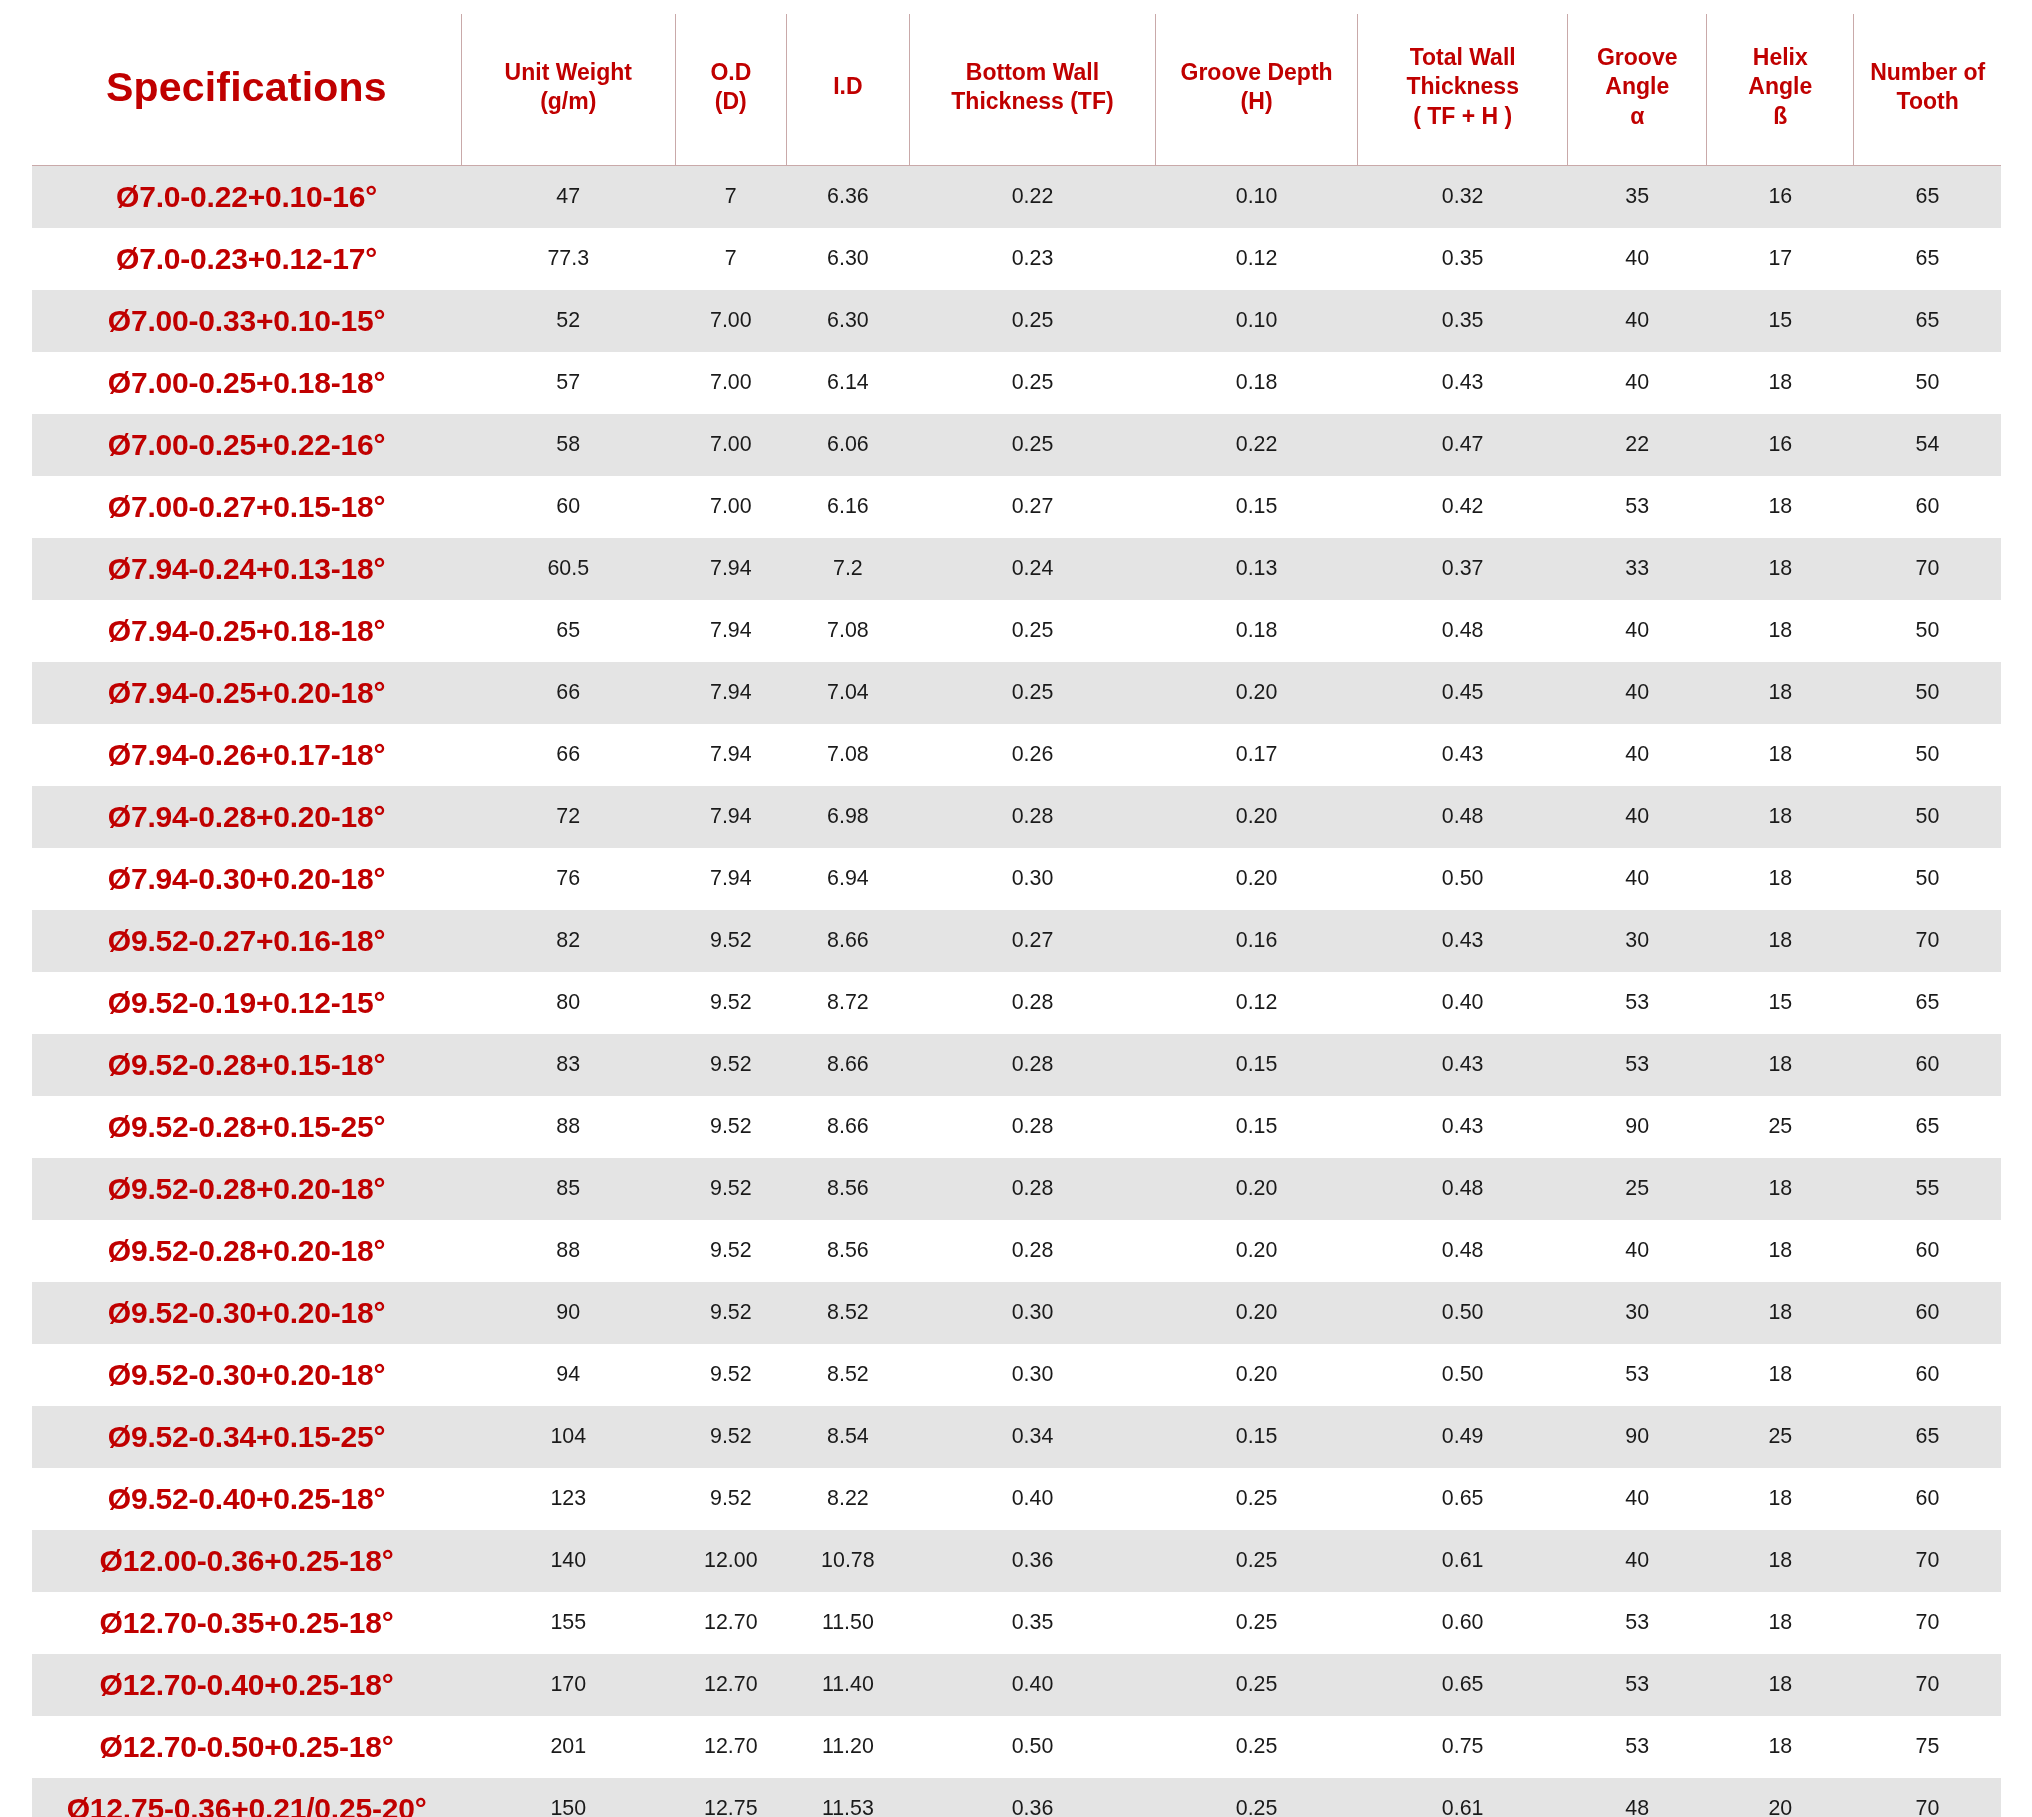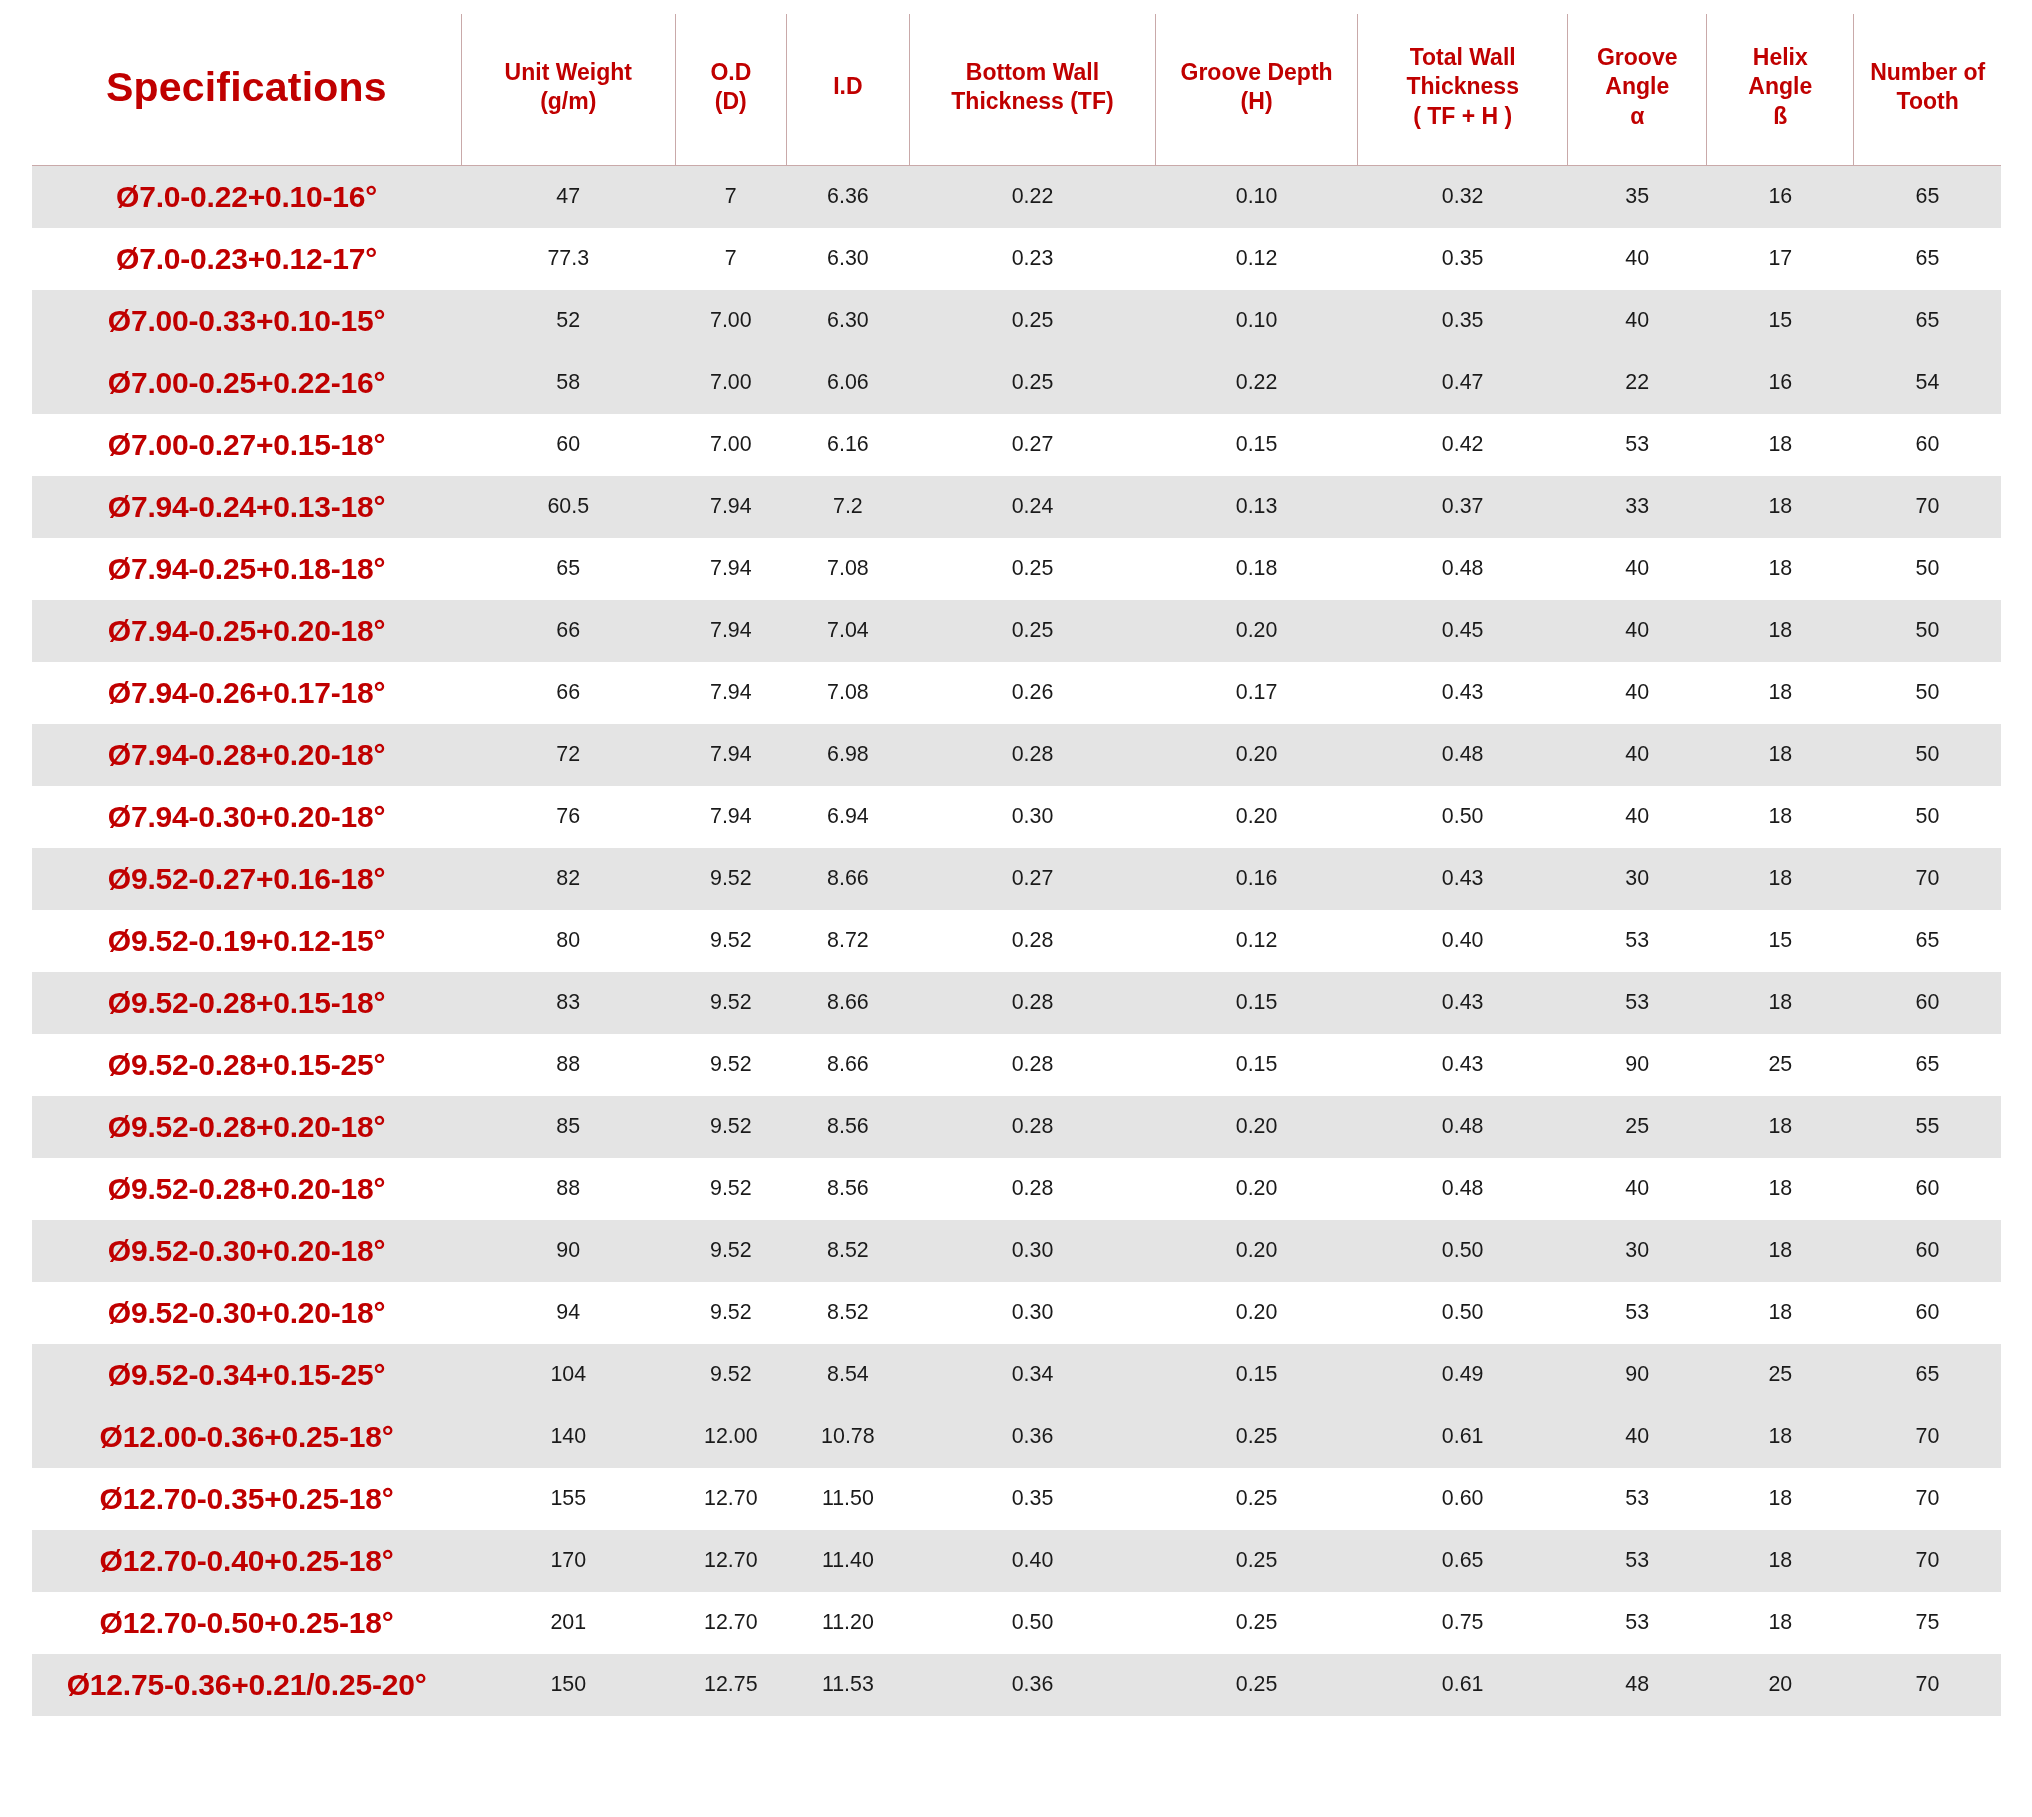--- a/index.html
+++ b/index.html
@@ -133,20 +133,32 @@
           <td>52</td>
           <td>7.00</td>
           <td>6.30</td>
           <td>0.25</td>
           <td>0.10</td>
           <td>0.35</td>
           <td>40</td>
           <td>15</td>
           <td>65</td>
         </tr>
+        <tr class="even">
+          <td class="spec-cell">Ø7.00-0.25+0.18-18°</td>
+          <td>57</td>
+          <td>7.00</td>
+          <td>6.14</td>
+          <td>0.25</td>
+          <td>0.18</td>
+          <td>0.43</td>
+          <td>40</td>
+          <td>18</td>
+          <td>50</td>
+        </tr>
         <tr class="odd">
           <td class="spec-cell">Ø7.00-0.25+0.22-16°</td>
           <td>58</td>
           <td>7.00</td>
           <td>6.06</td>
           <td>0.25</td>
           <td>0.22</td>
           <td>0.47</td>
           <td>22</td>
           <td>16</td>
@@ -337,20 +349,32 @@
           <td>104</td>
           <td>9.52</td>
           <td>8.54</td>
           <td>0.34</td>
           <td>0.15</td>
           <td>0.49</td>
           <td>90</td>
           <td>25</td>
           <td>65</td>
         </tr>
+        <tr class="even">
+          <td class="spec-cell">Ø9.52-0.40+0.25-18°</td>
+          <td>123</td>
+          <td>9.52</td>
+          <td>8.22</td>
+          <td>0.40</td>
+          <td>0.25</td>
+          <td>0.65</td>
+          <td>40</td>
+          <td>18</td>
+          <td>60</td>
+        </tr>
         <tr class="odd">
           <td class="spec-cell">Ø12.00-0.36+0.25-18°</td>
           <td>140</td>
           <td>12.00</td>
           <td>10.78</td>
           <td>0.36</td>
           <td>0.25</td>
           <td>0.61</td>
           <td>40</td>
           <td>18</td>

